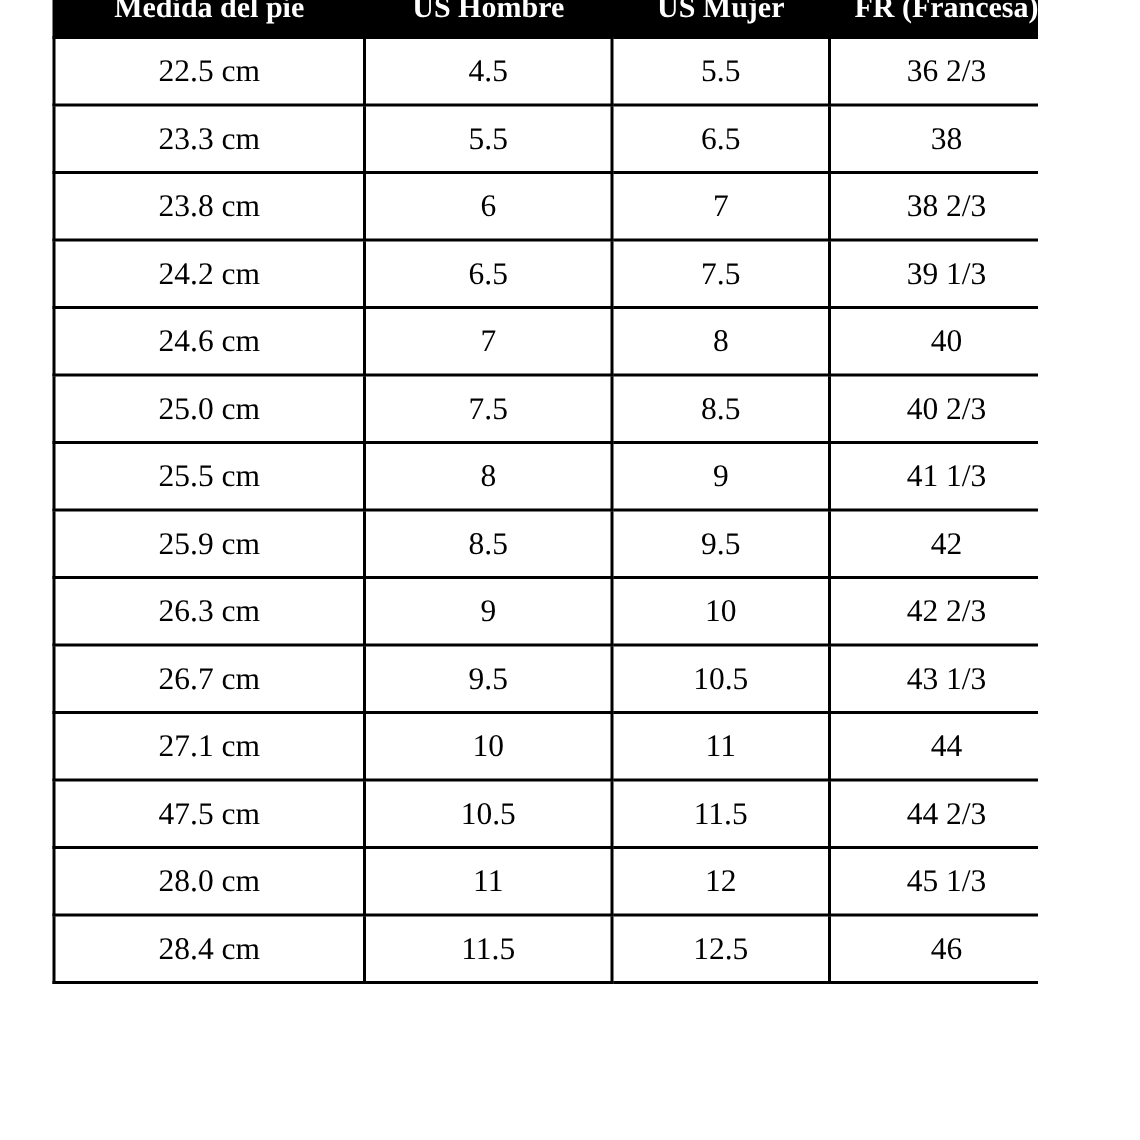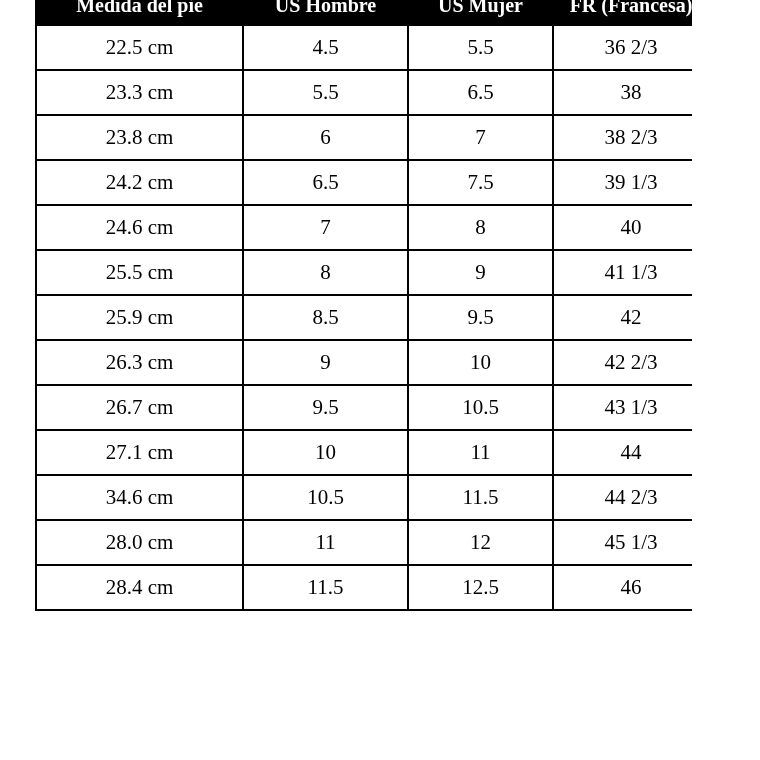--- a/index.html
+++ b/index.html
@@ -95,20 +95,26 @@
             <td>7.5</td>
             <td>39 1/3</td>
           </tr>
           <tr>
             <td>24.6 cm</td>
             <td>7</td>
             <td>8</td>
             <td>40</td>
           </tr>
           <tr>
+            <td>25.0 cm</td>
+            <td>7.5</td>
+            <td>8.5</td>
+            <td>40 2/3</td>
+          </tr>
+          <tr>
             <td>25.5 cm</td>
             <td>8</td>
             <td>9</td>
             <td>41 1/3</td>
           </tr>
           <tr>
             <td>25.9 cm</td>
             <td>8.5</td>
             <td>9.5</td>
             <td>42</td>
@@ -125,21 +131,21 @@
             <td>10.5</td>
             <td>43 1/3</td>
           </tr>
           <tr>
             <td>27.1 cm</td>
             <td>10</td>
             <td>11</td>
             <td>44</td>
           </tr>
           <tr>
-            <td>34.6 cm</td>
+            <td>47.5 cm</td>
             <td>10.5</td>
             <td>11.5</td>
             <td>44 2/3</td>
           </tr>
           <tr>
             <td>28.0 cm</td>
             <td>11</td>
             <td>12</td>
             <td>45 1/3</td>
           </tr>

